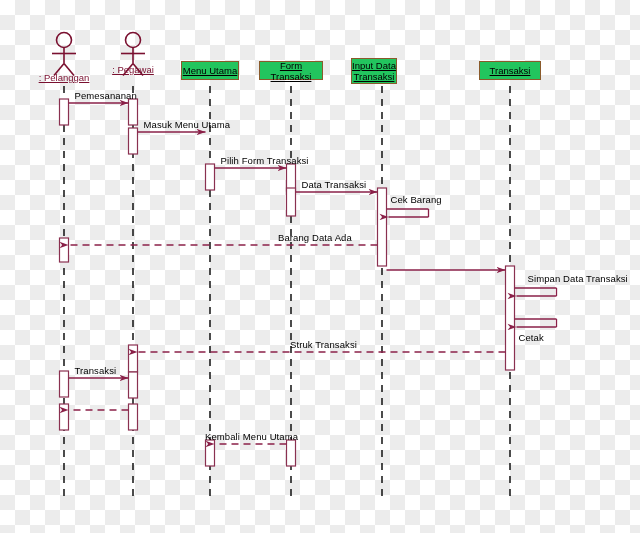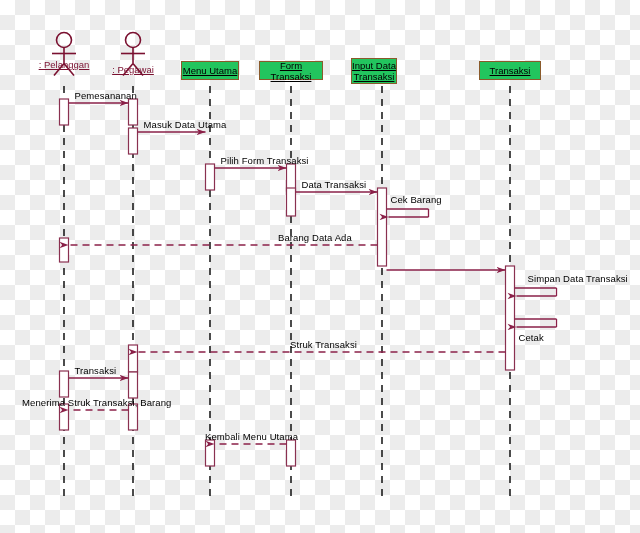--- a/index.html
+++ b/index.html
@@ -138,40 +138,39 @@
       <g>
         <line x1="68.5" y1="378" x2="128.5" y2="378" stroke="#8a2048" stroke-width="1.3" marker-end="url(#ah-r)"></line>
       </g>
       <g>
         <line x1="128.5" y1="410" x2="68.5" y2="410" stroke="#8a2048" stroke-width="1.3" marker-end="url(#ah-l)" stroke-dasharray="7 5"></line>
       </g>
       <g>
         <line x1="286.5" y1="444" x2="214.5" y2="444" stroke="#8a2048" stroke-width="1.3" marker-end="url(#ah-l)" stroke-dasharray="7 5"></line>
       </g>
     </svg>
-<div class="actor-lbl" style="left: 16px; top: 59px; width: 96px;">: Pelanggan</div>
+<div class="actor-lbl" style="left: 16px; top: 72px; width: 96px;">: Pelanggan</div>
     <div class="actor-lbl" style="left: 85px; top: 64px; width: 96px;">: Pegawai</div>
     <div class="objbox" style="left: 181px; top: 61px; width: 58px; height: 19px;">
       <div class="objtext">Menu Utama</div>
     </div>
     <div class="objbox" style="left: 259px; top: 61px; width: 64px; height: 19px; justify-content: center;">
       <div class="objtext">Form Transaksi</div>
     </div>
     <div class="objbox" style="left: 351px; top: 58px; width: 46px; height: 26px;">
       <div class="objtext">Input Data
 Transaksi</div>
     </div>
     <div class="objbox" style="left: 479px; top: 61px; width: 62px; height: 19px;">
       <div class="objtext">Transaksi</div>
     </div>
     <div class="lbl" style="top: 90px; left: 74.5px;">Pemesananan</div>
-    <div class="lbl" style="top: 119px; left: 143.5px;">Masuk Data Utama</div>
+    <div class="lbl" style="top: 119px; left: 143.5px;">Masuk Menu Utama</div>
     <div class="lbl" style="top: 155px; left: 220.5px;">Pilih Form Transaksi</div>
     <div class="lbl" style="top: 179px; left: 301.5px;">Data Transaksi</div>
     <div class="lbl" style="top: 194px; left: 390.5px;">Cek Barang</div>
     <div class="lbl" style="top: 232px; left: 278px;">Barang Data Ada</div>
     <div class="lbl" style="top: 273px; left: 518.5px; margin-left: 9px;">Simpan Data Transaksi</div>
     <div class="lbl" style="top: 304px; left: 518.5px; margin-top: 28px;">Cetak</div>
     <div class="lbl" style="top: 339px; left: 290px;">Struk Transaksi</div>
     <div class="lbl" style="top: 365px; left: 74.5px;">Transaksi</div>
-    <div class="lbl" style="top: 397px; left: 22px;">Menerima Struk Transaksi, Barang</div>
     <div class="lbl" style="top: 431px; left: 205px;">Kembali Menu Utama</div>
   </div>
 
 </body></html>

